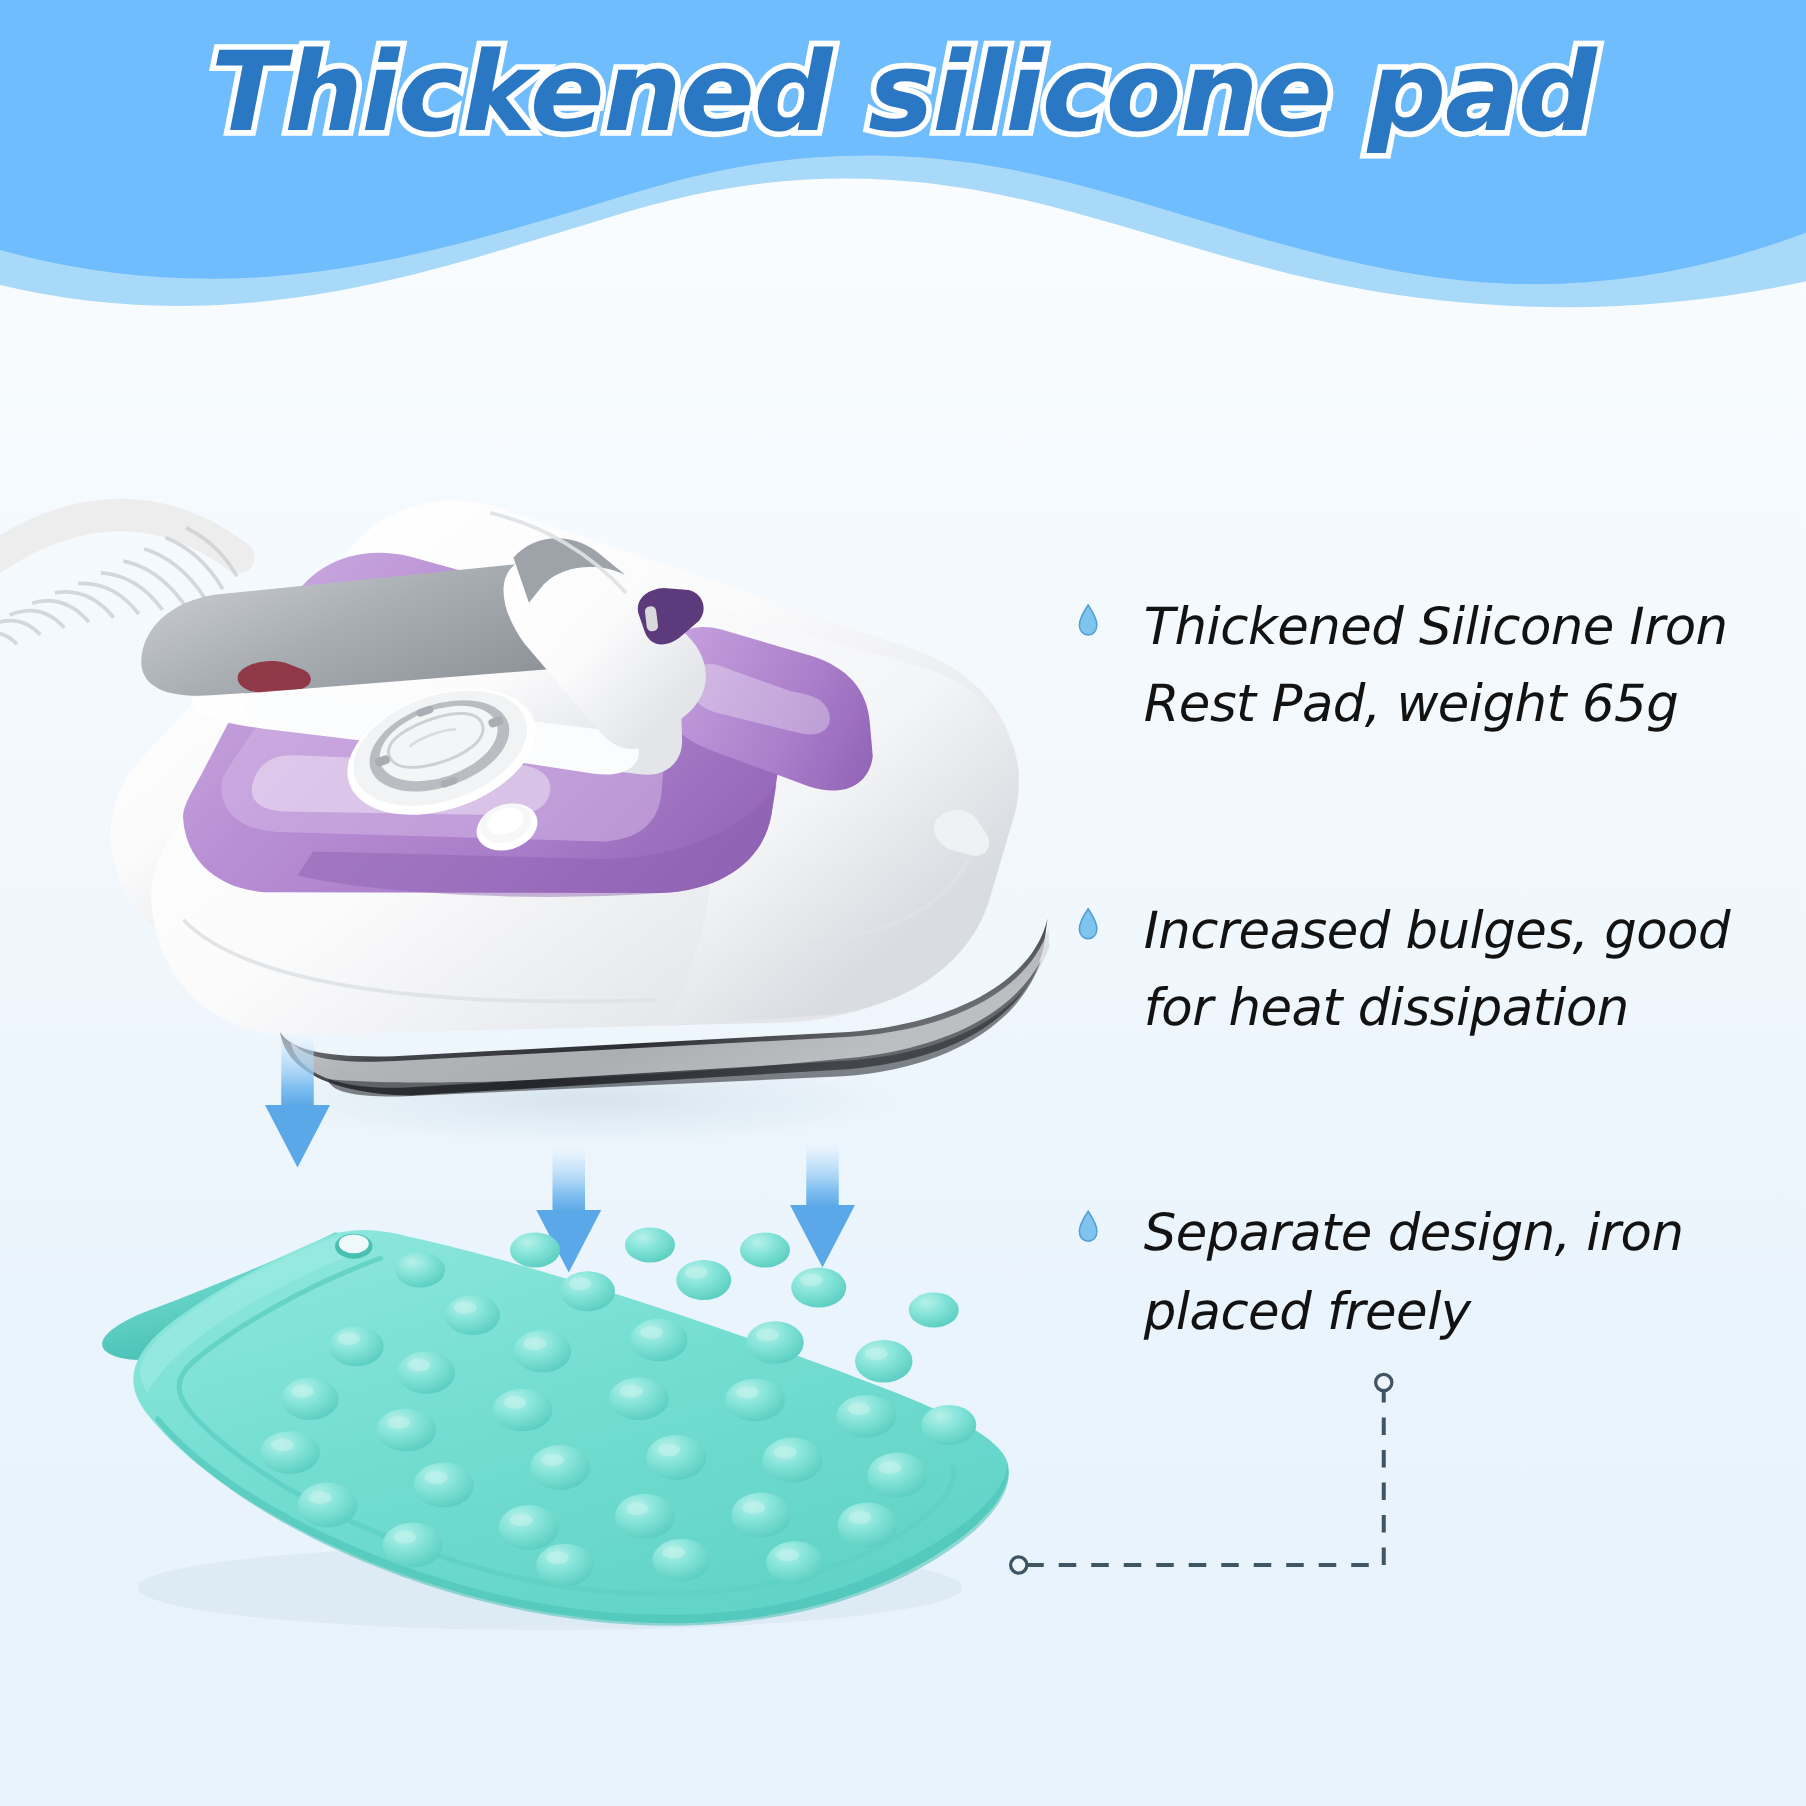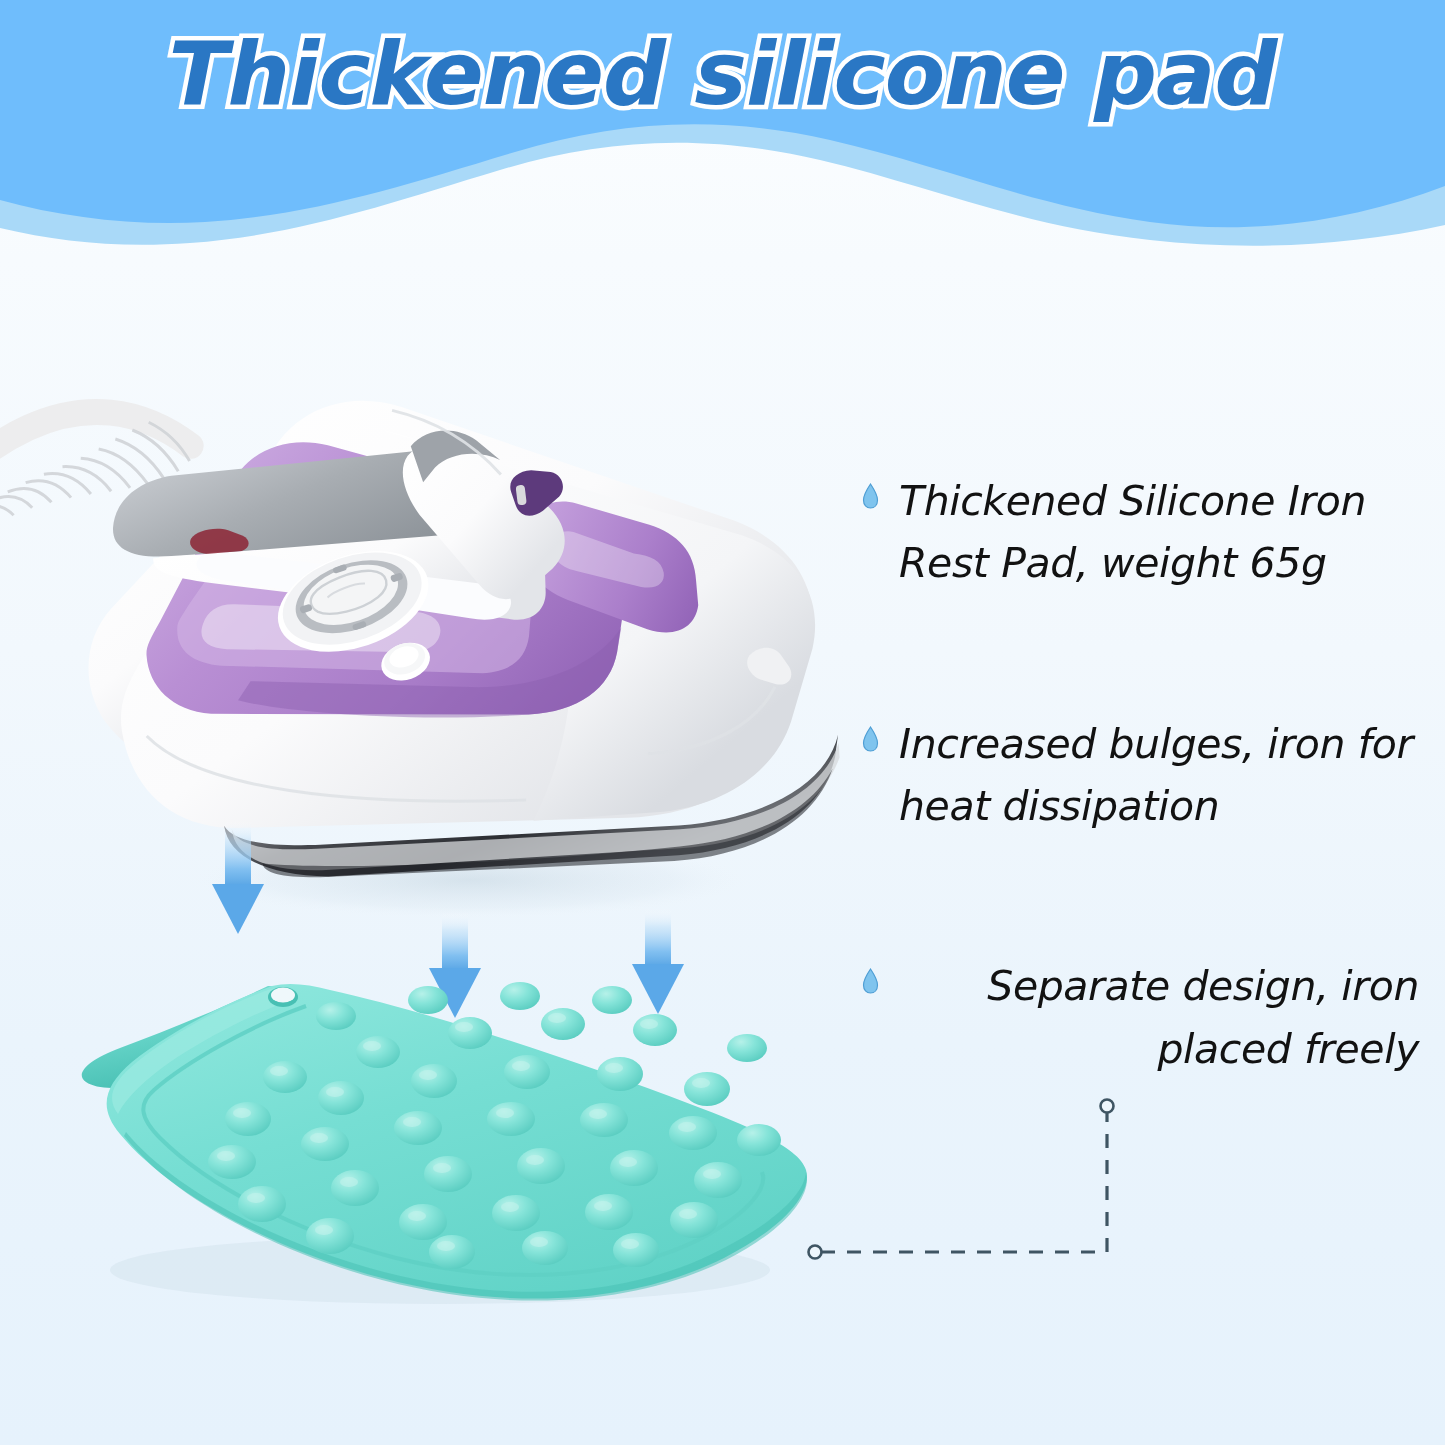--- a/index.html
+++ b/index.html
@@ -38,22 +38,23 @@
   #art{position:absolute;left:0;top:0;width:1445px;height:1445px;}
   #art svg{display:block;width:1445px;height:1445px;}
 
   
   #bullets{
     position:absolute;left:862px;top:470px;width:560px;
   }
   .bullet-row{
     display:flex;align-items:flex-start;
     margin-bottom:118px;
-  }
-  .bullet-row:last-child{margin-bottom:0;text-align:right;}
+    gap:16px;
+  }
+  .bullet-row:last-child{margin-bottom:0;}
   .drop-icon{
     flex:0 0 auto;width:17px;height:26px;margin-top:13px;margin-right:20px;
   }
   .drop-icon svg{display:block;width:17px;height:26px;}
   .bullet-text{
     font-family:"DejaVu Sans","Liberation Sans",sans-serif;
     font-style:italic;font-weight:normal;
     font-size:41px;line-height:1.52;
     color:#121212;
     letter-spacing:-.4px;
@@ -487,21 +488,21 @@
       <span class="bullet-text">Thickened Silicone Iron Rest Pad, weight 65g</span>
     </div>
 
     <div class="bullet-row">
       <span class="drop-icon">
         <svg viewBox="0 0 17 26" xmlns="http://www.w3.org/2000/svg">
           <path d="M8.5 1 C12.5 7 15.5 12 15.5 17 C15.5 22 12.5 25 8.5 25
                    C4.5 25 1.5 22 1.5 17 C1.5 12 4.5 7 8.5 1 Z" fill="#7fc4ee" stroke="#4f9ed4" stroke-width="1.2"></path>
         </svg>
       </span>
-      <span class="bullet-text">Increased bulges, iron for heat dissipation</span>
+      <span class="bullet-text">Increased bulges, good for heat dissipation</span>
     </div>
 
     <div class="bullet-row">
       <span class="drop-icon">
         <svg viewBox="0 0 17 26" xmlns="http://www.w3.org/2000/svg">
           <path d="M8.5 1 C12.5 7 15.5 12 15.5 17 C15.5 22 12.5 25 8.5 25
                    C4.5 25 1.5 22 1.5 17 C1.5 12 4.5 7 8.5 1 Z" fill="#7fc4ee" stroke="#4f9ed4" stroke-width="1.2"></path>
         </svg>
       </span>
       <span class="bullet-text">Separate design, iron placed freely</span>

